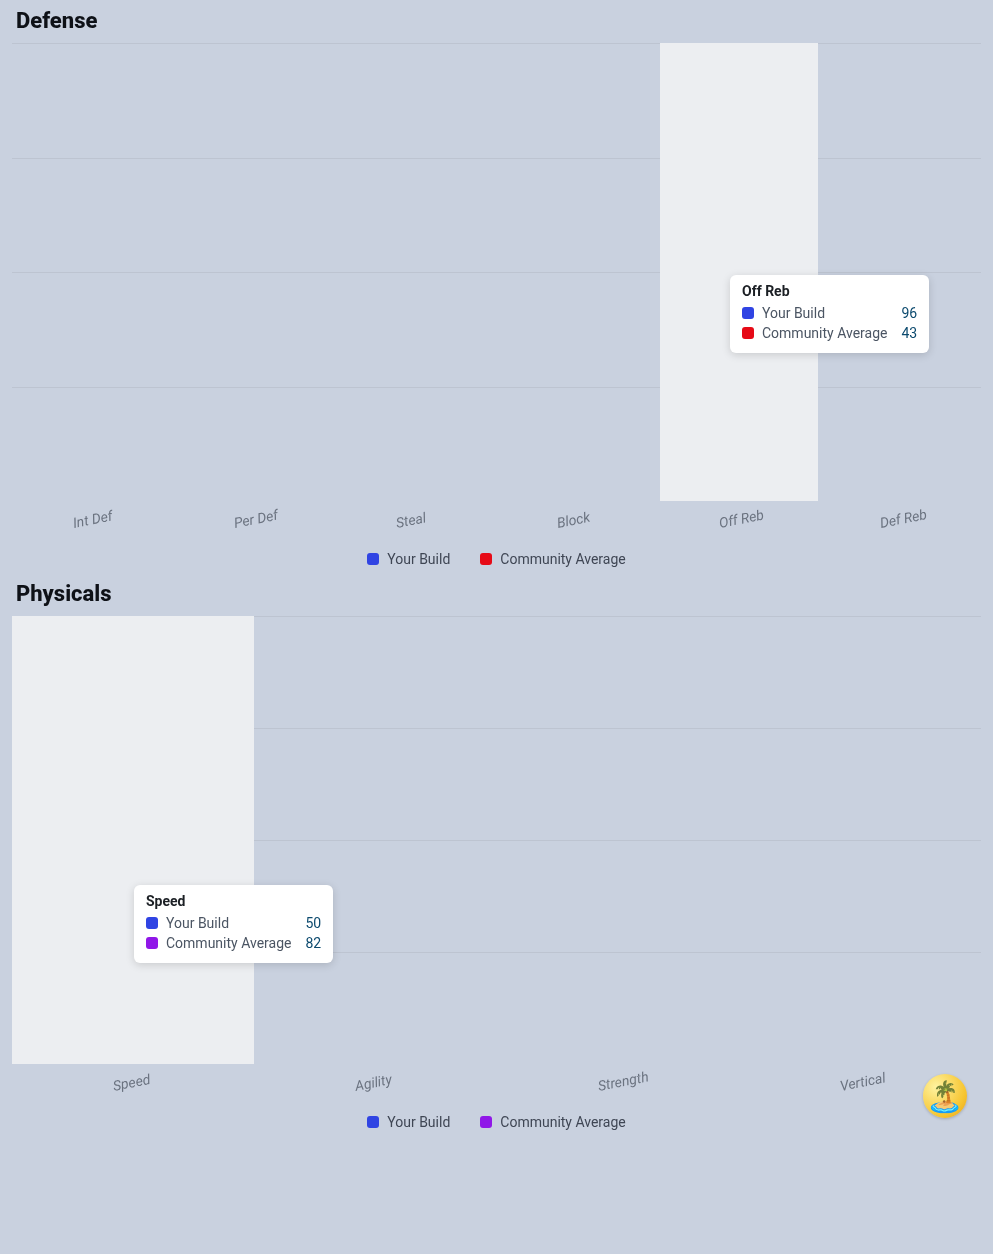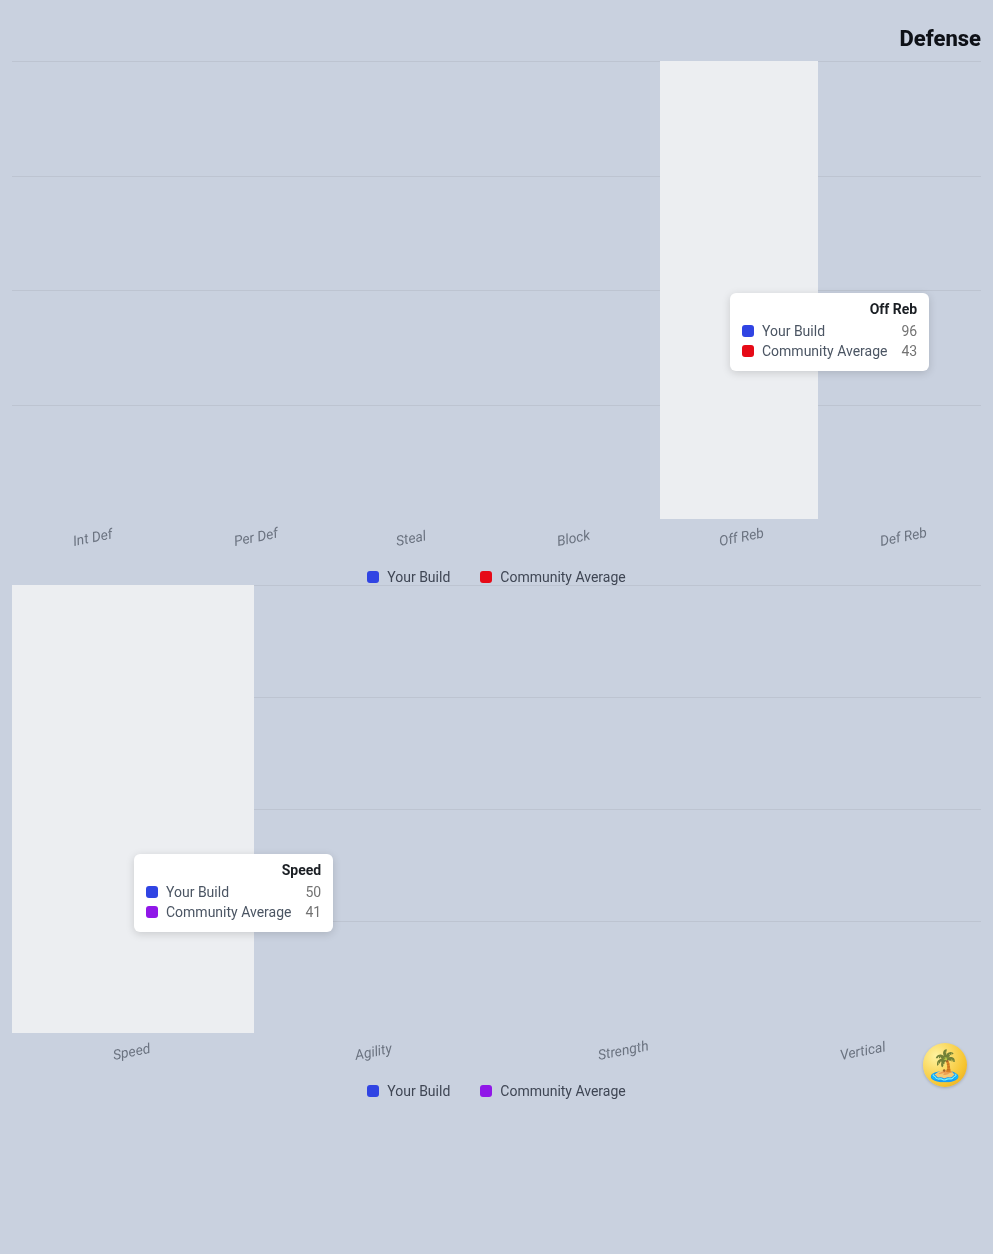--- a/index.html
+++ b/index.html
@@ -4,24 +4,23 @@
 <style>
   html, body {
     margin: 0;
     padding: 0;
     background: #c9d1df;
     font-family: -apple-system, BlinkMacSystemFont, "Segoe UI", Roboto, Helvetica, Arial, sans-serif;
     color: #0e1117;
   }
   .page {
     width: 993px;
-    margin: 18px auto;
+    margin: 0 auto;
     padding: 4px 12px 20px 12px;
     box-sizing: border-box;
-    text-align: right;
   }
   .section-title {
     font-size: 22px;
     font-weight: 800;
     margin: 4px 0 10px 4px;
   }
   
   .chart {
     position: relative;
     width: 100%;
@@ -118,21 +117,21 @@
   }
   .tooltip .tt-row {
     display: flex;
     align-items: center;
     justify-content: space-between;
     gap: 14px;
     color: #4b5563;
     line-height: 20px;
   }
   .tooltip .tt-left { display: flex; align-items: center; gap: 8px; }
-  .tooltip .tt-val { color: #737373; }
+  .tooltip .tt-val { color: #0c4a6e; }
   
   .corner-badge {
     position: absolute;
     right: 14px;
     bottom: 12px;
     width: 44px; height: 44px;
     border-radius: 50%;
     display: flex; align-items: center; justify-content: center;
     font-size: 30px;
     z-index: 20;
@@ -226,20 +225,21 @@
           <span class="swatch" id="lg-d-a" style="background: rgb(48, 68, 227);"></span>
           <span>Your Build</span>
         </span>
       <span class="item">
           <span class="swatch" id="lg-d-b" style="background: rgb(230, 10, 23);"></span>
           <span>Community Average</span>
         </span>
     </div>
   </div>
 
+  <div class="section-title" style="margin-top:14px;">Physicals</div>
 
   <div class="chart" id="chart-physicals">
     <div class="plot-area" id="plot-physicals" style="height:448px;">
       <div class="gridline" style="top:0%"></div>
       <div class="gridline" style="top:25%"></div>
       <div class="gridline" style="top:50%"></div>
       <div class="gridline" style="top:75%"></div>
 
       <div class="groups" id="groups-physicals">
           <div class="group">
@@ -276,21 +276,21 @@
               <span class="swatch" id="tt-p-sw0" style="background: rgb(48, 68, 227);"></span>
               <span>Your Build</span>
             </span>
           <span class="tt-val">50</span>
         </div>
         <div class="tt-row">
           <span class="tt-left">
               <span class="swatch" id="tt-p-sw1" style="background: rgb(144, 23, 232);"></span>
               <span>Community Average</span>
             </span>
-          <span class="tt-val">41</span>
+          <span class="tt-val">82</span>
         </div>
       </div>
     </div>
     <div class="axis-labels" id="axis-physicals">
         <div class="albl" style="left: calc(12.5% - 20px);">Speed</div>
         <div class="albl" style="left: calc(37.5% - 20px);">Agility</div>
         <div class="albl" style="left: calc(62.5% - 20px);">Strength</div>
         <div class="albl" style="left: calc(87.5% - 20px);">Vertical</div>
       </div>
     <div class="legend">

